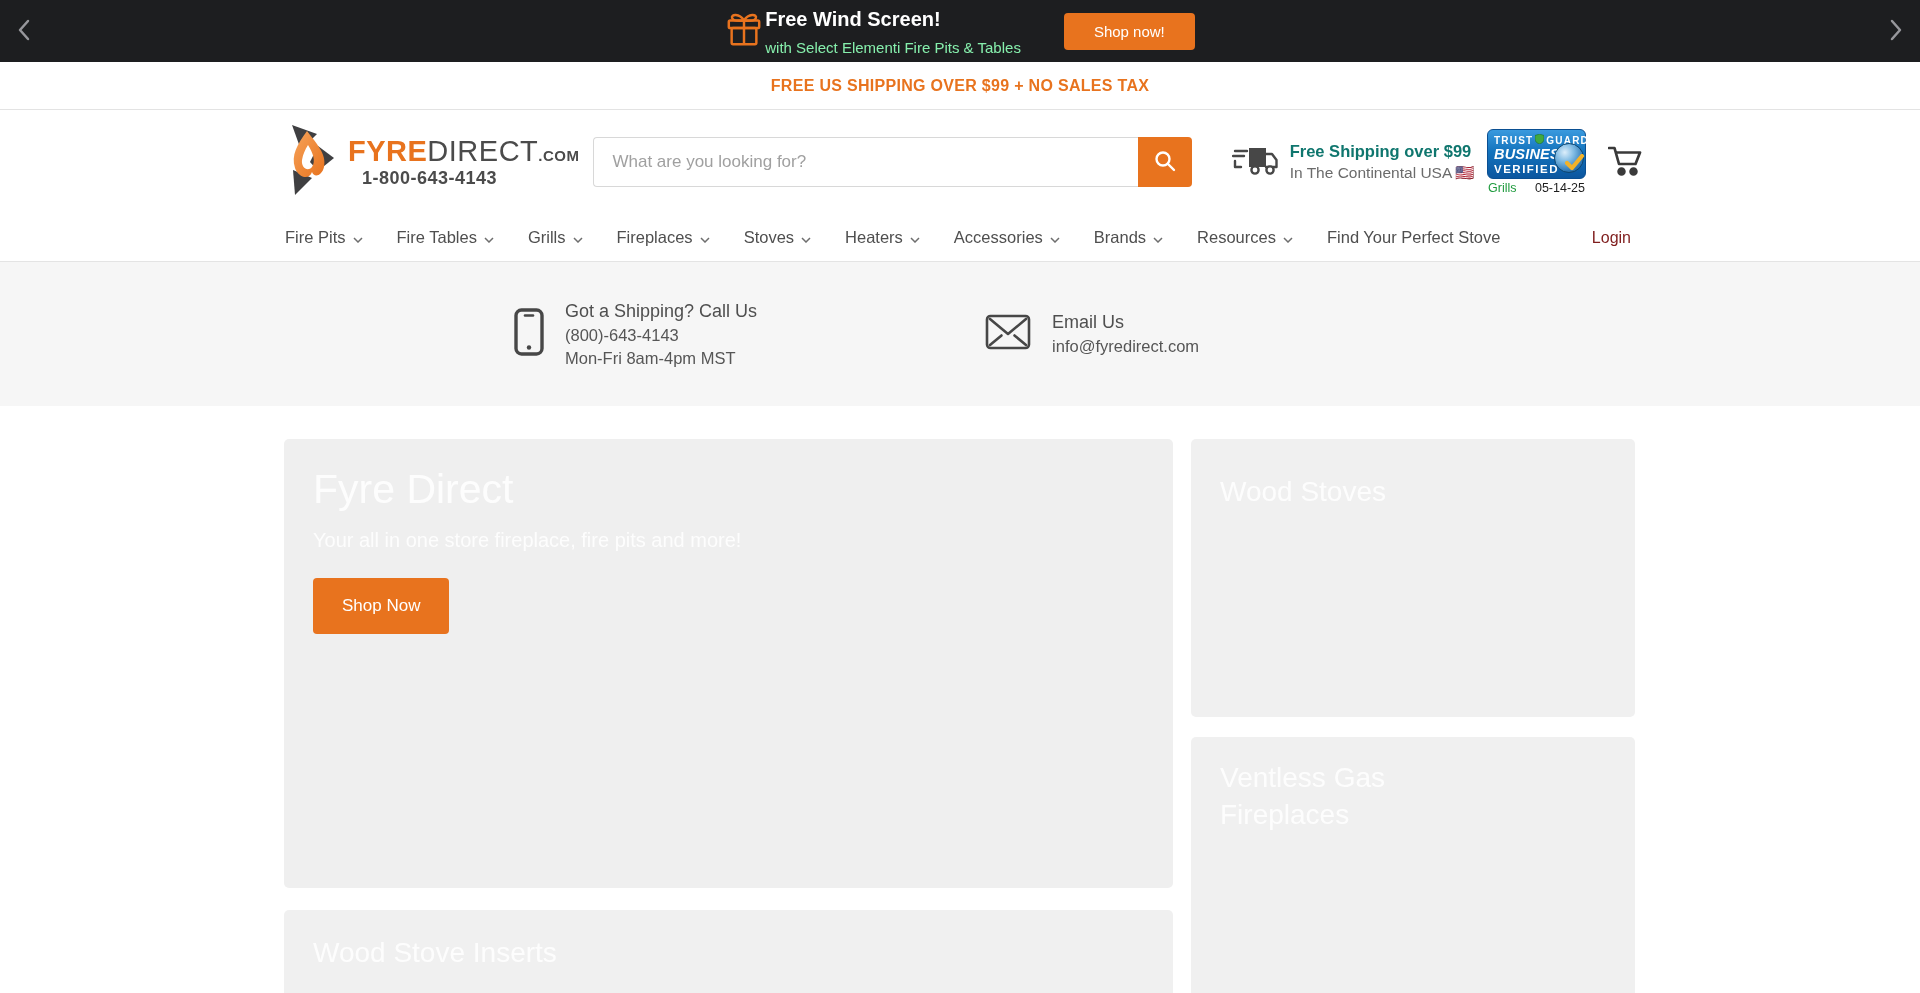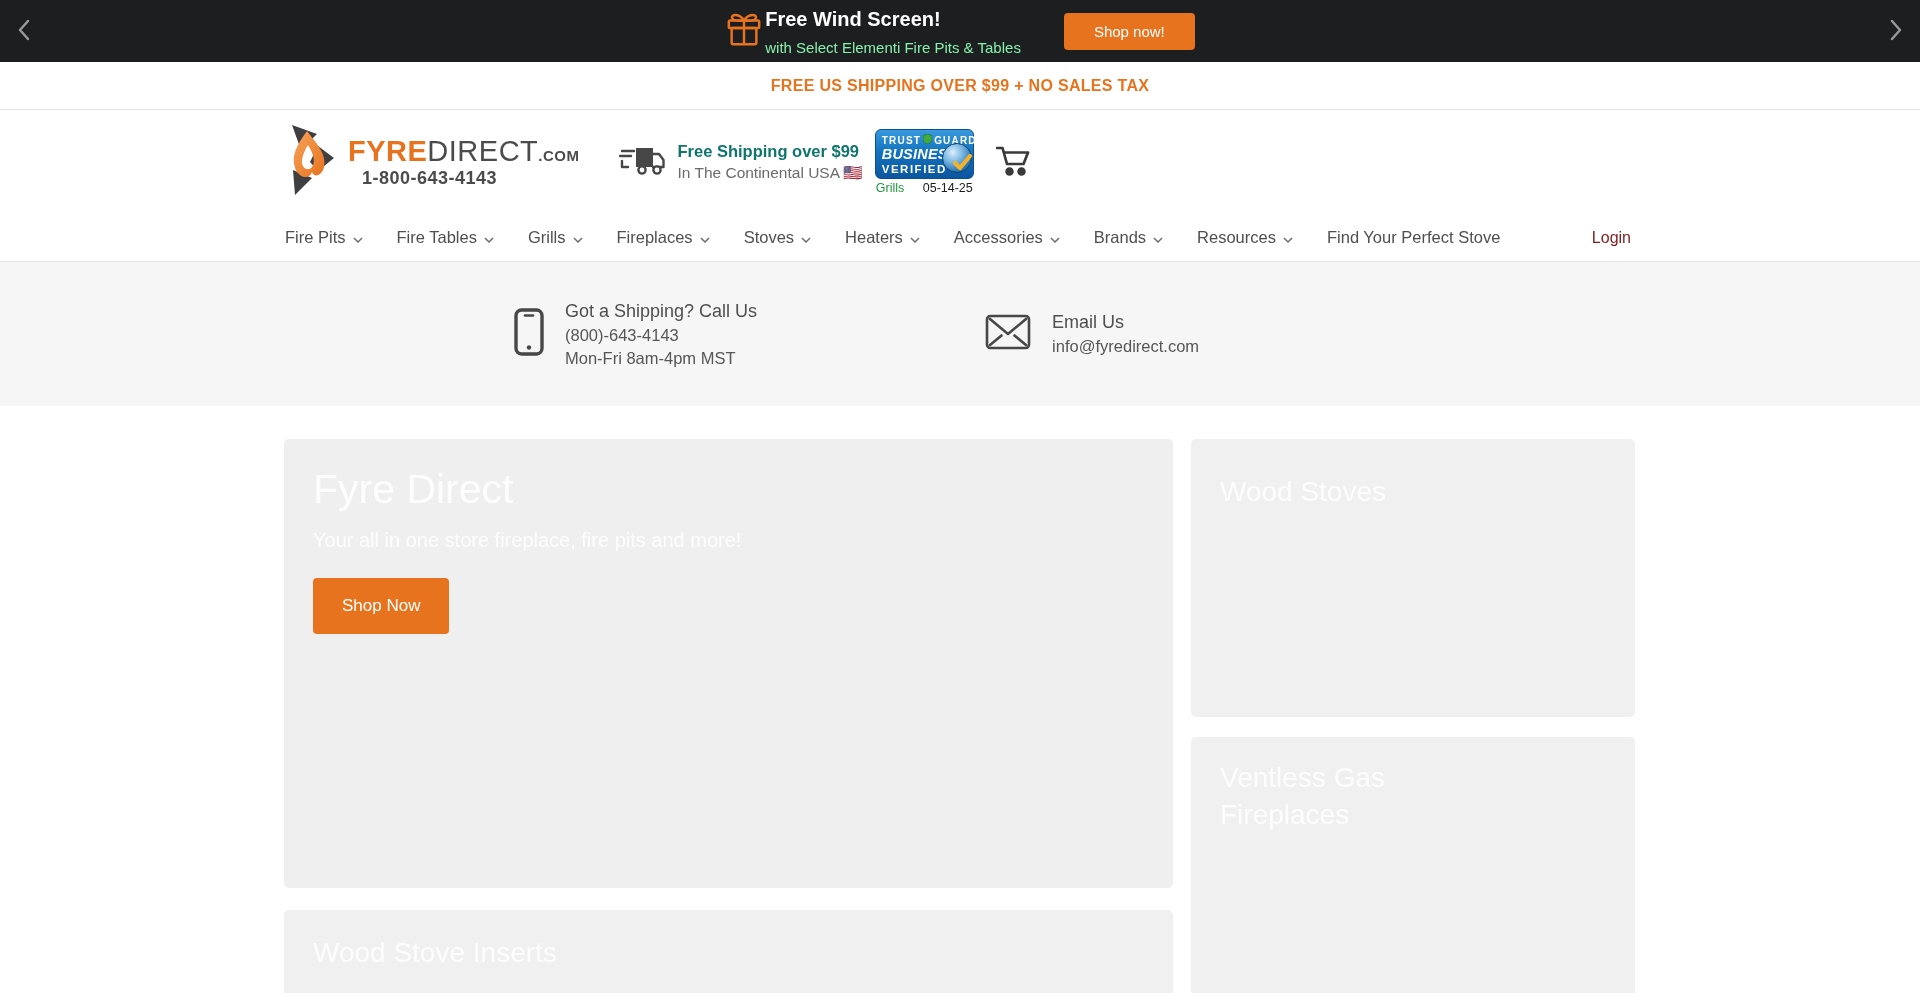--- a/index.html
+++ b/index.html
@@ -157,20 +157,31 @@
           </defs>
         <path d="M22,6 C12,20 6,30 10,43 C13,52 24,56 27,47 C29,53 37,51 39,42 C42,29 31,18 22,6 Z M23,20 C28,28 31,36 27,42 C23,47 16,43 17,35 C18,29 20,25 23,20 Z" fill="url(#fl)"></path>
       </svg>
     </span>
     <div class="logo-txt">
       <div class="brand"><span class="fyre">FYRE</span><span class="direct">DIRECT</span><span class="tld">.COM</span></div>
       <div class="logo-phone">1-800-643-4143</div>
     </div>
   </a>
 
+  <div class="search">
+    <input type="text" placeholder="What are you looking for?" style="">
+    <button>
+      <span>
+        <svg width="24" height="24" viewBox="0 0 24 24" fill="none" stroke="#fff" stroke-width="2.4" stroke-linecap="round">
+          <circle cx="10" cy="10" r="6.5"></circle>
+            <line x1="15" y1="15" x2="21" y2="21"></line>
+        </svg>
+      </span>
+    </button>
+  </div>
 
   <div class="promo">
     <span>
       <svg width="46" height="34" viewBox="0 0 46 34" fill="none" stroke="#474747" stroke-width="2.4" stroke-linecap="round" stroke-linejoin="round">
         <line x1="3" y1="8" x2="15" y2="8"></line>
         <line x1="1" y1="13" x2="12" y2="13"></line>
         <polyline points="3,18 3,24 9,24"></polyline>
         <rect x="17" y="5" width="17" height="19" fill="#474747" stroke="none"></rect>
         <path d="M34,11 h6 l4.5,6 v7 h-10.5"></path>
         <circle cx="23" cy="27" r="3.6" fill="#fff"></circle>

